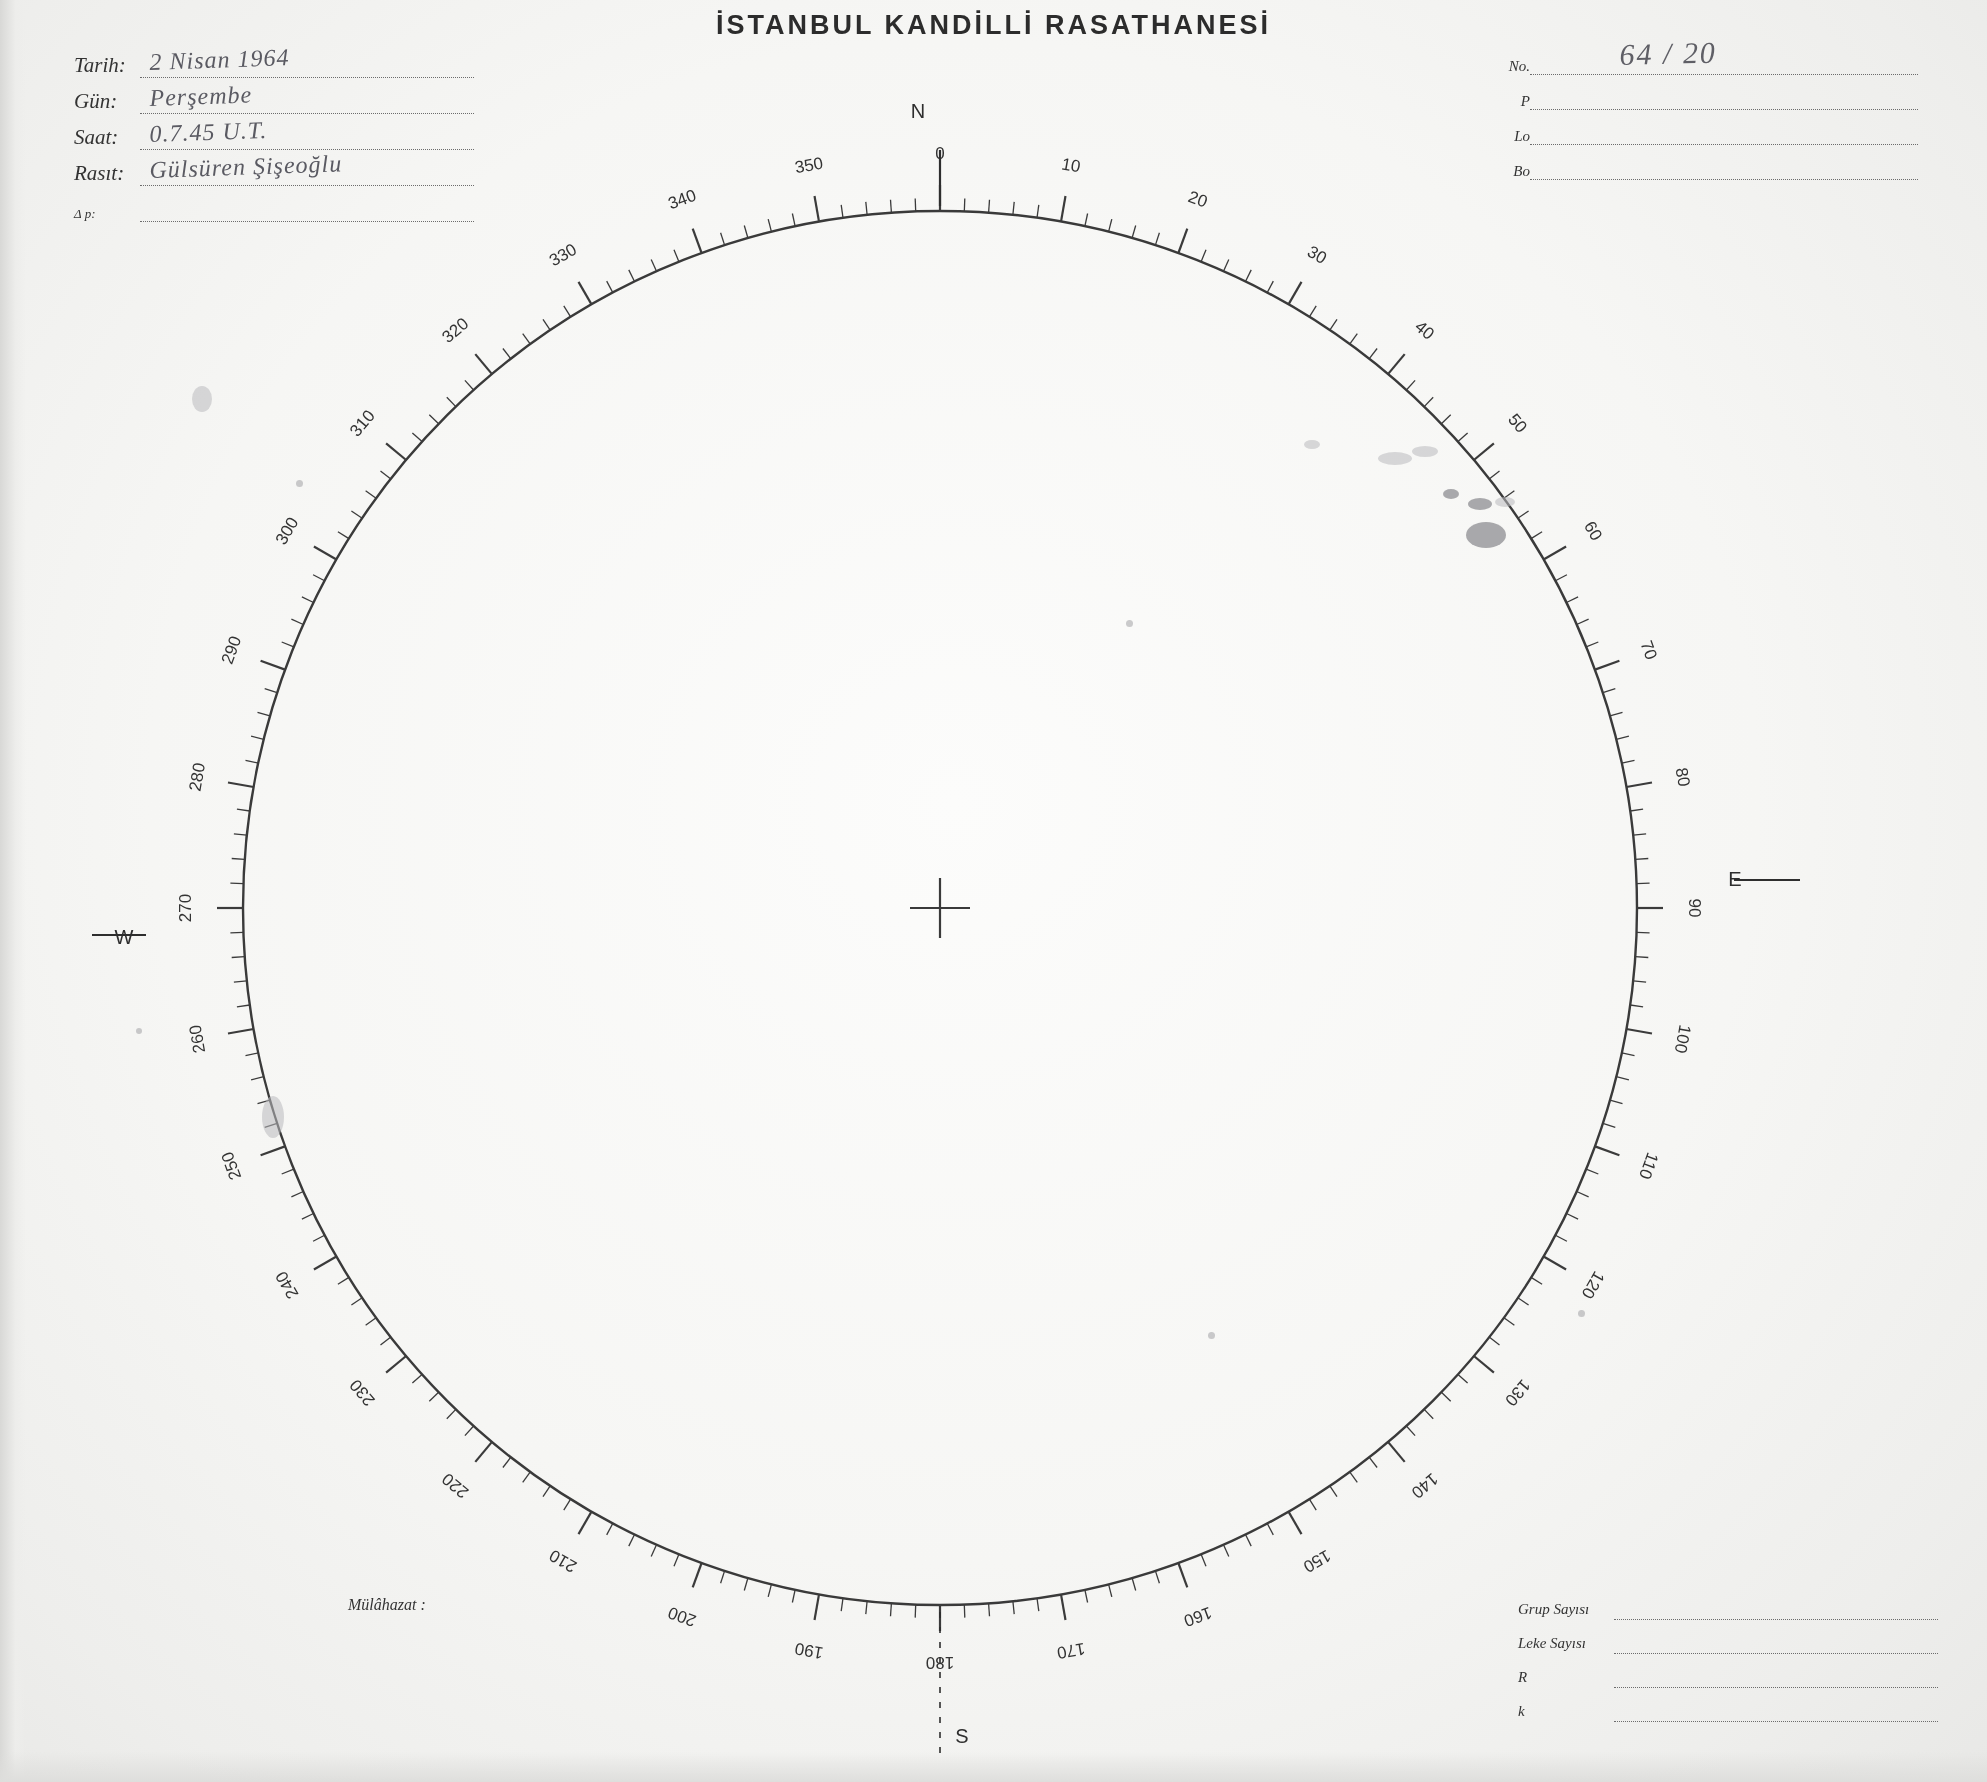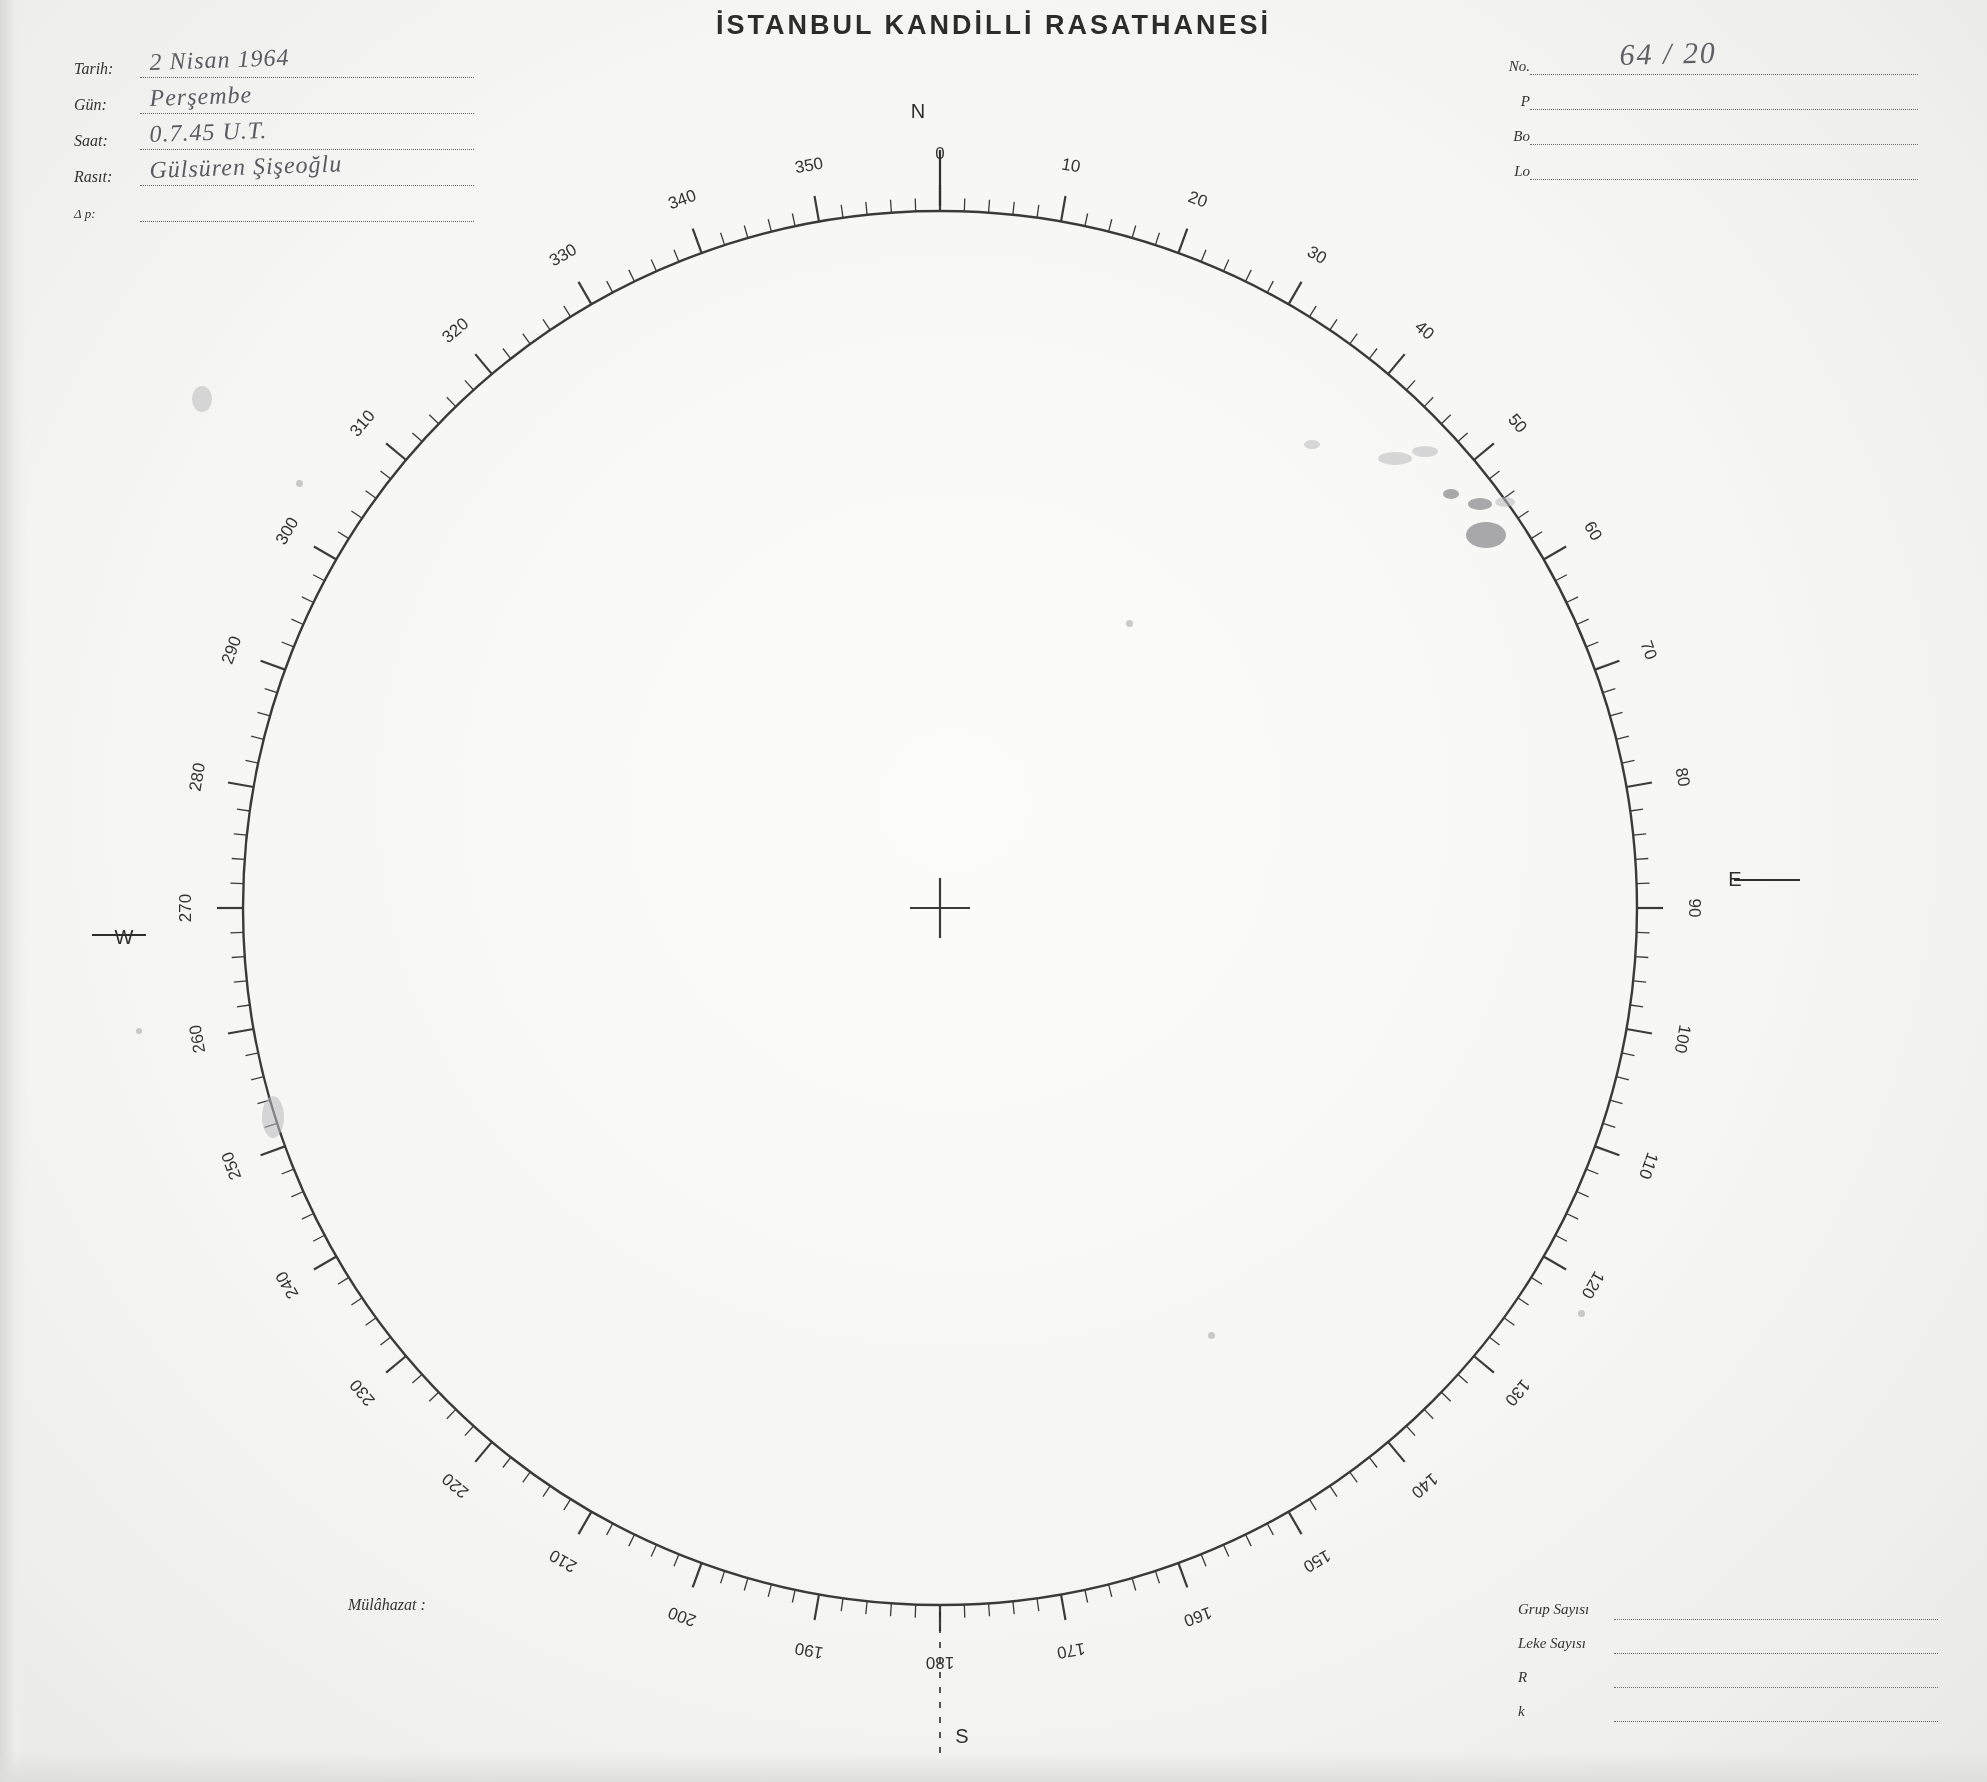--- a/index.html
+++ b/index.html
@@ -61,21 +61,21 @@
   .form-row {
     display: flex;
     align-items: flex-end;
     height: 36px;
     font-size: 16px;
     color: #3a3a3a;
   }
   .form-label {
     font-style: italic;
     font-family: "Liberation Serif", serif;
-    font-size: 16px;
+    font-size: 21px;
     width: 66px;
     flex: 0 0 66px;
     color: #333;
   }
   .form-dots {
     flex: 1 1 auto;
     border-bottom: 1px dotted #6c6c6c;
     height: 20px;
     position: relative;
   }
@@ -238,25 +238,25 @@
       <span class="form-label">No.</span>
       <span class="form-dots">
         <span class="hand-no">64 / 20</span>
       </span>
     </div>
     <div class="form-row">
       <span class="form-label">P</span>
       <span class="form-dots"></span>
     </div>
     <div class="form-row">
+      <span class="form-label">Lo</span>
+      <span class="form-dots"></span>
+    </div>
+    <div class="form-row">
       <span class="form-label">Bo</span>
-      <span class="form-dots"></span>
-    </div>
-    <div class="form-row">
-      <span class="form-label">Lo</span>
       <span class="form-dots"></span>
     </div>
   </div>
 
   <div id="disk-wrap">
     <svg id="disk-svg" width="1987" height="1782" viewBox="0 0 1987 1782" xmlns="http://www.w3.org/2000/svg">
       <g id="disk-graticule"></g>
       <g id="disk-outline-g">
         <circle id="disk-circle" cx="940" cy="908" r="697" fill="none" stroke="#3a3a3a" stroke-width="2.4"></circle>
       </g>

